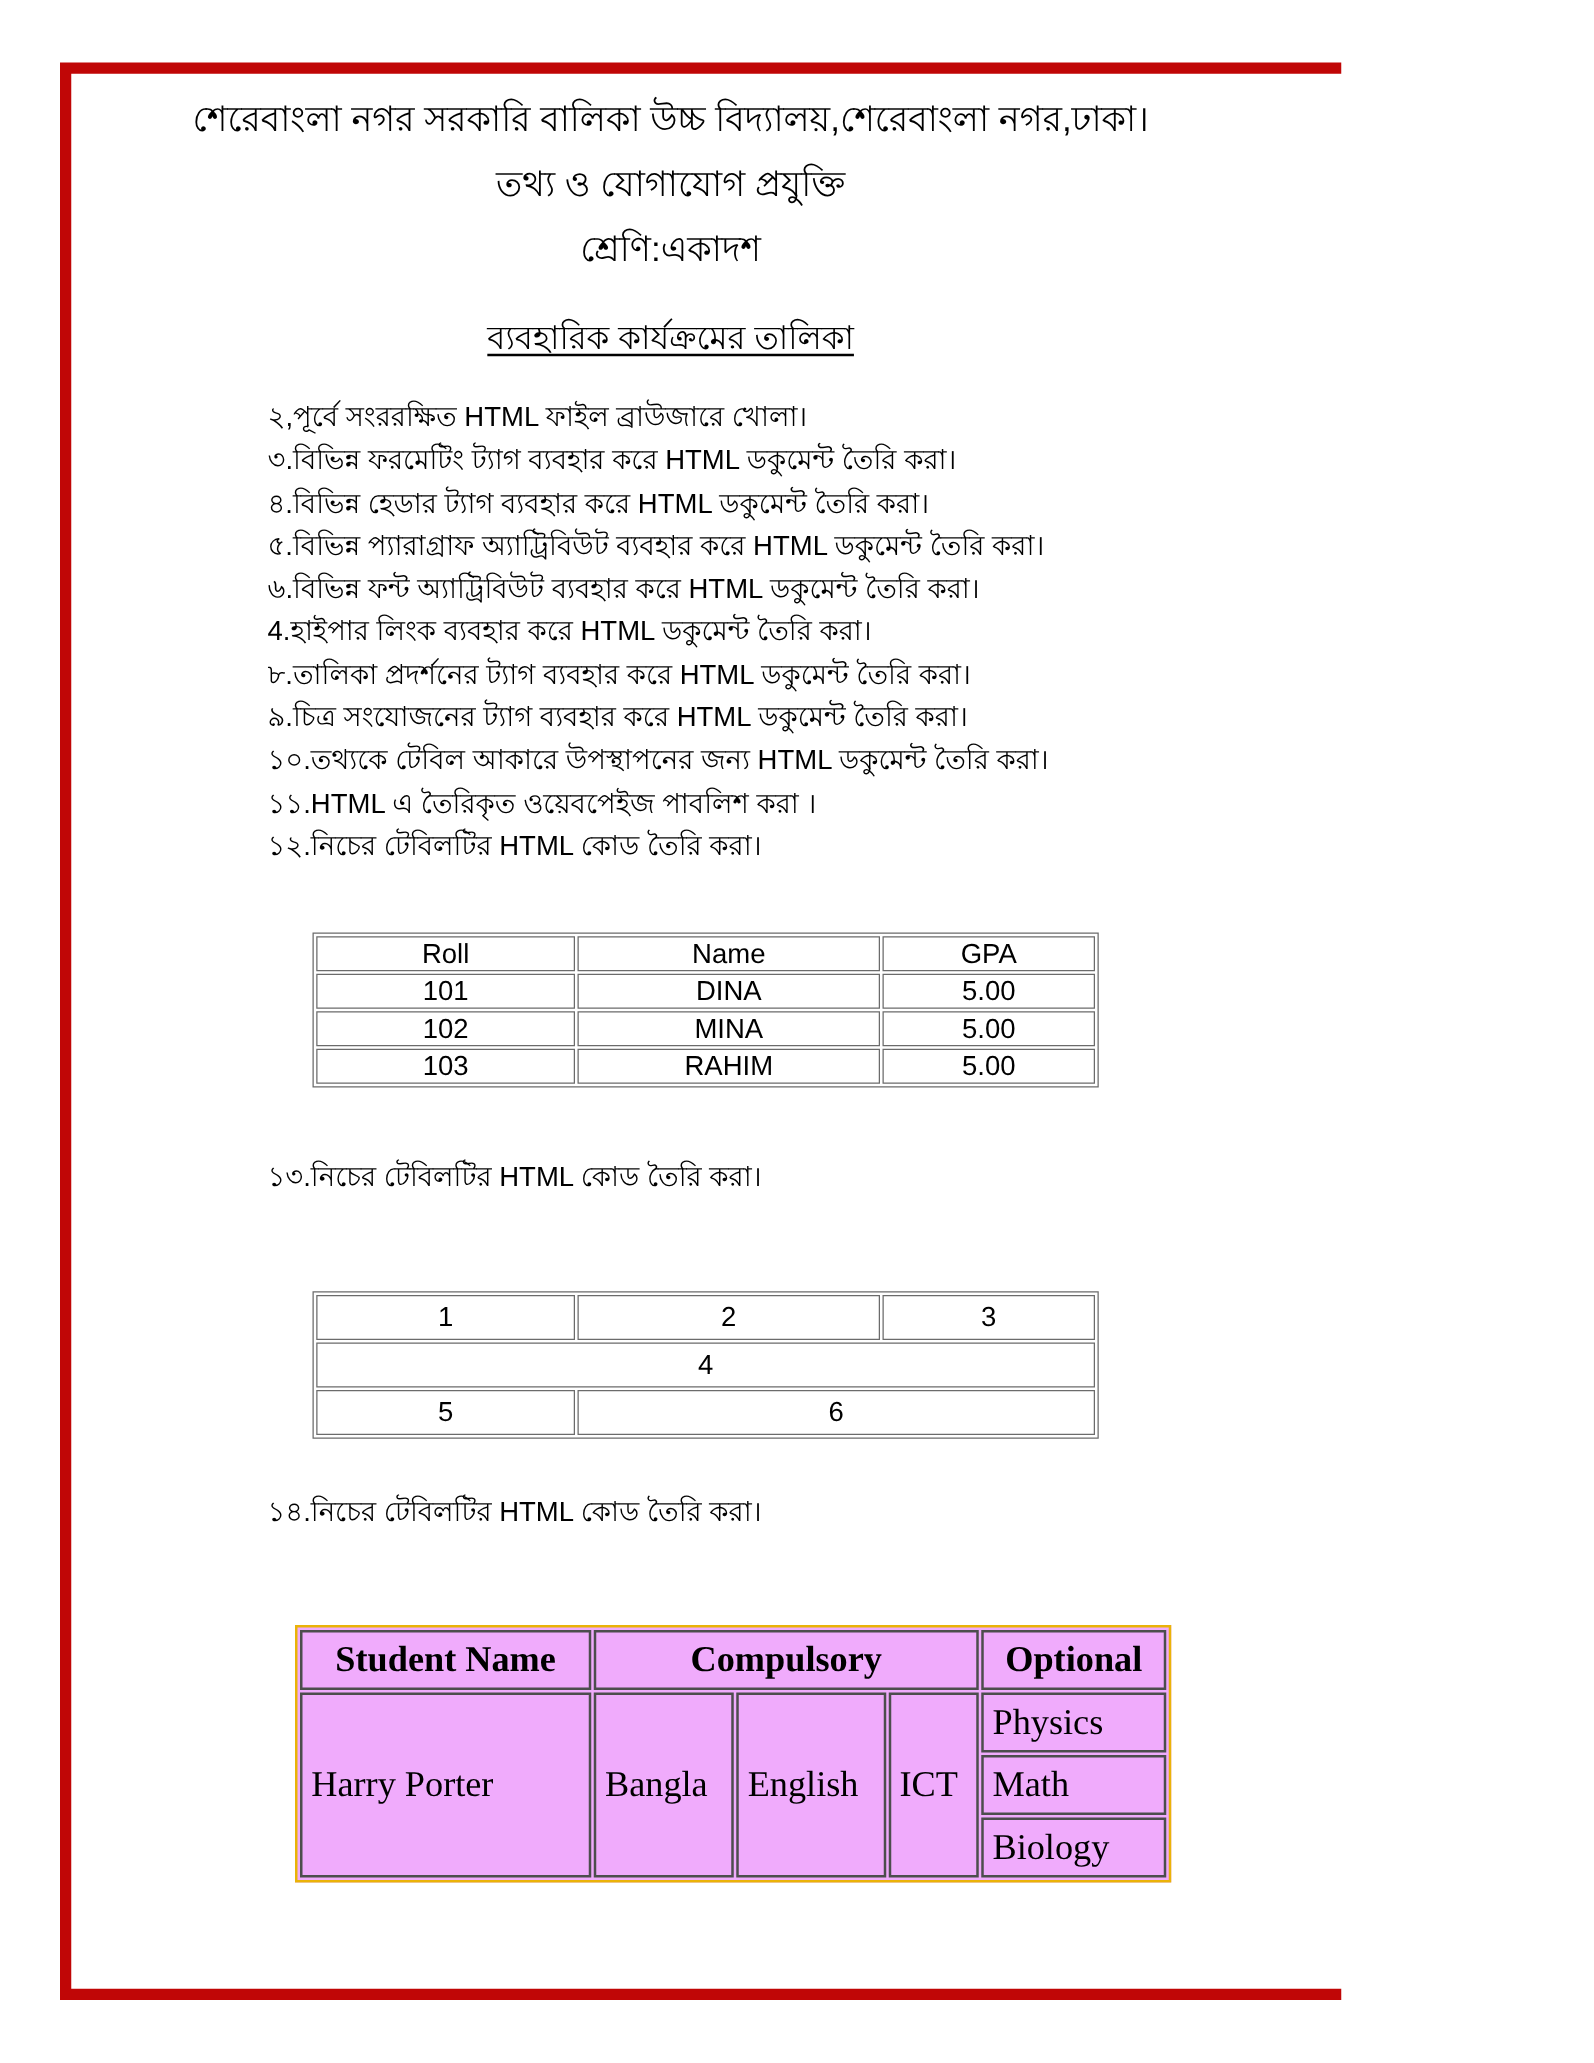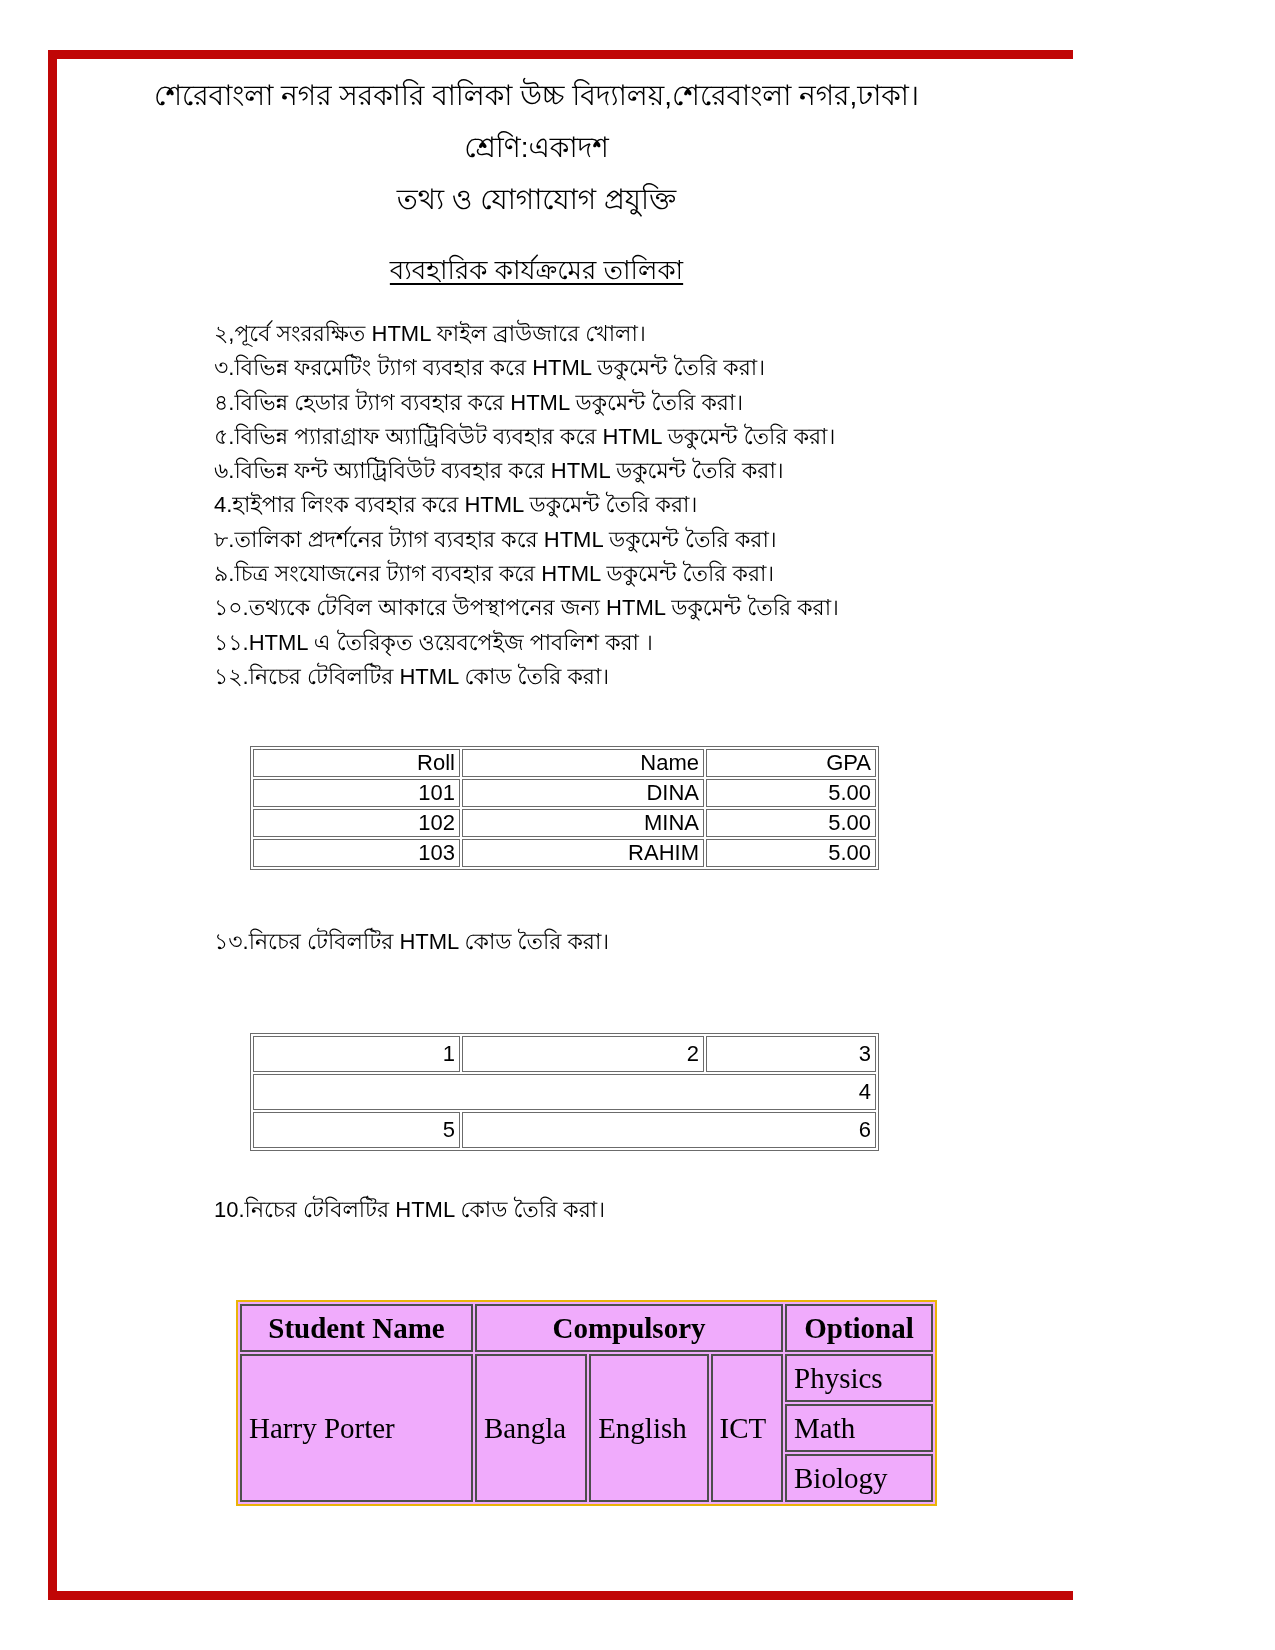--- a/index.html
+++ b/index.html
@@ -27,21 +27,21 @@
 
   .tbl-wrap-result { position:absolute; left:250px; top:746px; }
   .tbl-wrap-grid   { position:absolute; left:250px; top:1033px; }
   .tbl-wrap-subj   { position:absolute; left:236px; top:1300px; }
 
   table.grid-a {
     border-collapse:separate; border-spacing:2px;
     border:1px solid #6b6b6b; background:#fff;
   }
   table.grid-a td {
-    border:1px solid #6b6b6b; text-align:right;
+    border:1px solid #6b6b6b; text-align:center;
     font-size:22px; padding:0 4px;
   }
   .grid-a.rows-short td { height:26px; }
   .grid-a.rows-tall td  { height:34px; }
 
   table.grid-b {
     border-collapse:separate; border-spacing:2px;
     border:2px solid #eab308; background:#f0abfc;
     font-family:"Liberation Serif", serif;
   }
@@ -52,22 +52,22 @@
   table.grid-b td { text-align:left; height:44px; }
 </style>
 </head>
 <body>
 
 <div class="page">
   <div class="page-border"></div>
 
   <div class="title">
     <div>শেরেবাংলা নগর সরকারি বালিকা উচ্চ বিদ্যালয়,শেরেবাংলা নগর,ঢাকা।</div>
+    <div>তথ্য ও যোগাযোগ প্রযুক্তি</div>
     <div>শ্রেণি:একাদশ</div>
-    <div>তথ্য ও যোগাযোগ প্রযুক্তি</div>
   </div>
 
   <div class="section-heading">ব্যবহারিক কার্যক্রমের তালিকা</div>
 
   <div class="tasks">
     <div class="task">২,পূর্বে সংররক্ষিত  HTML ফাইল ব্রাউজারে  খোলা।</div>
     <div class="task">৩.বিভিন্ন ফরমেটিং ট্যাগ ব্যবহার করে HTML ডকুমেন্ট তৈরি করা।</div>
     <div class="task">৪.বিভিন্ন হেডার ট্যাগ ব্যবহার করে HTML ডকুমেন্ট তৈরি করা।</div>
     <div class="task">৫.বিভিন্ন প্যারাগ্রাফ অ্যাট্রিবিউট ব্যবহার করে HTML ডকুমেন্ট তৈরি করা।</div>
     <div class="task">৬.বিভিন্ন ফন্ট  অ্যাট্রিবিউট ব্যবহার করে HTML ডকুমেন্ট তৈরি করা।</div>
@@ -130,21 +130,21 @@
           <td colspan="3">4</td>
         </tr>
         <tr>
           <td>5</td>
           <td colspan="2">6</td>
         </tr>
       </tbody>
     </table>
   </div>
 
-  <div class="task-line task-14">10.নিচের টেবিলটির HTML কোড তৈরি করা।</div>
+  <div class="task-line task-14">১৪.নিচের টেবিলটির HTML কোড তৈরি করা।</div>
 
   <div class="tbl-wrap-subj">
     <table class="grid-b">
       <tbody>
         <tr>
           <th style="width:215px">Student Name</th>
           <th colspan="3" style="width:290px">Compulsory</th>
           <th style="width:130px">Optional</th>
         </tr>
         <tr>

